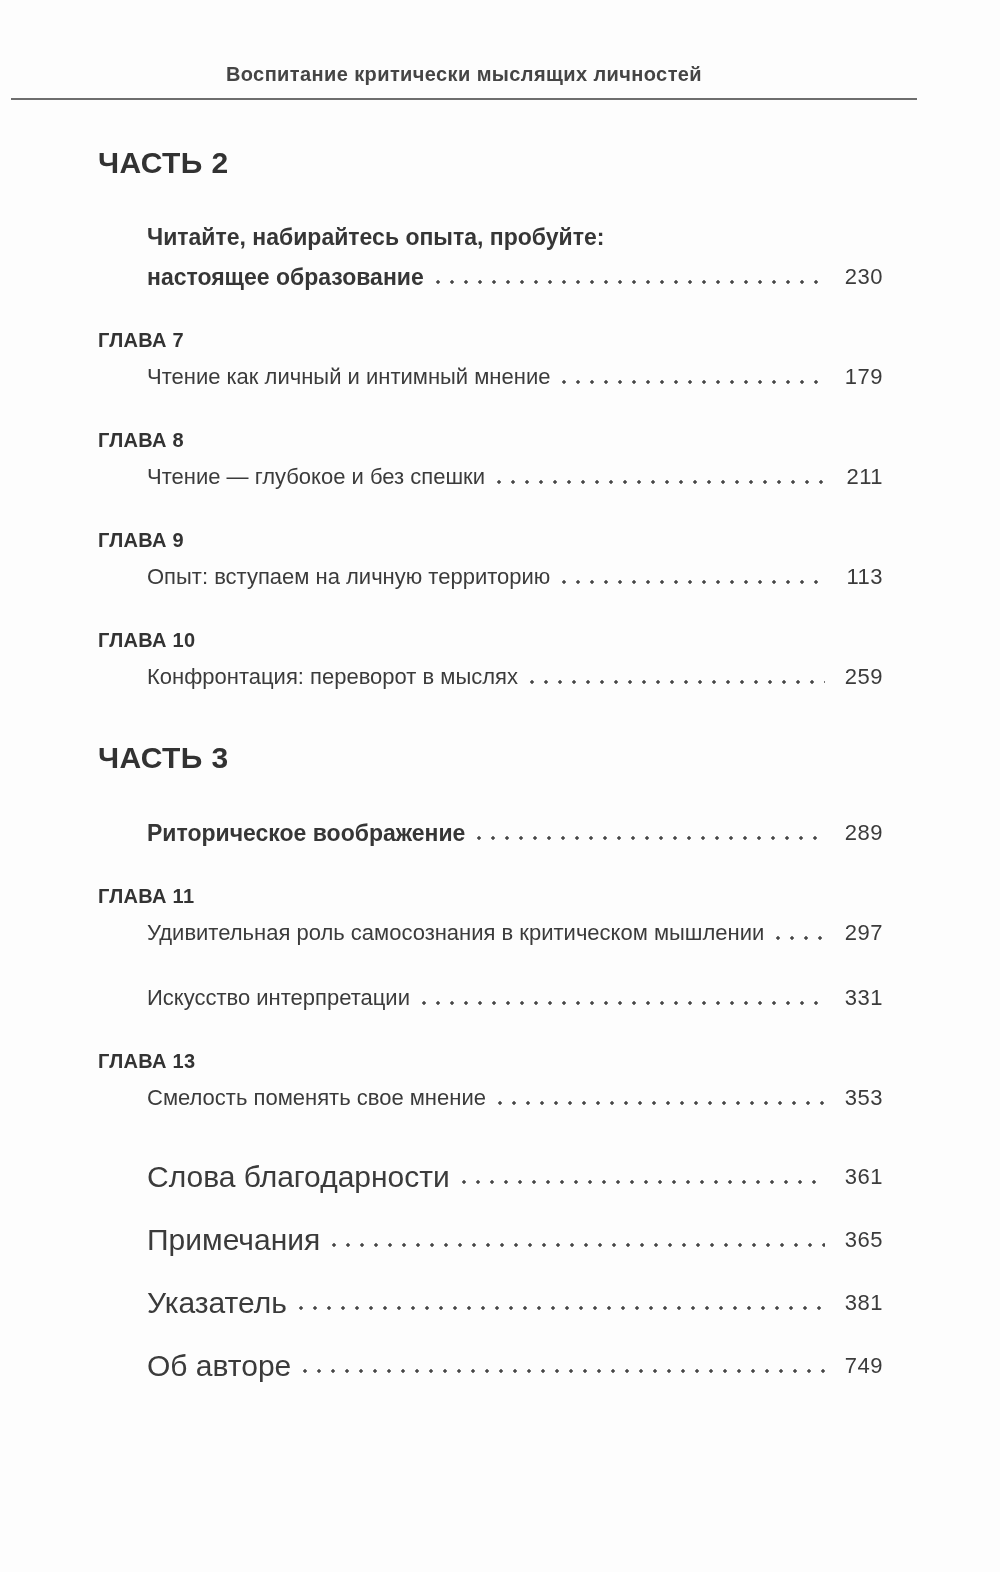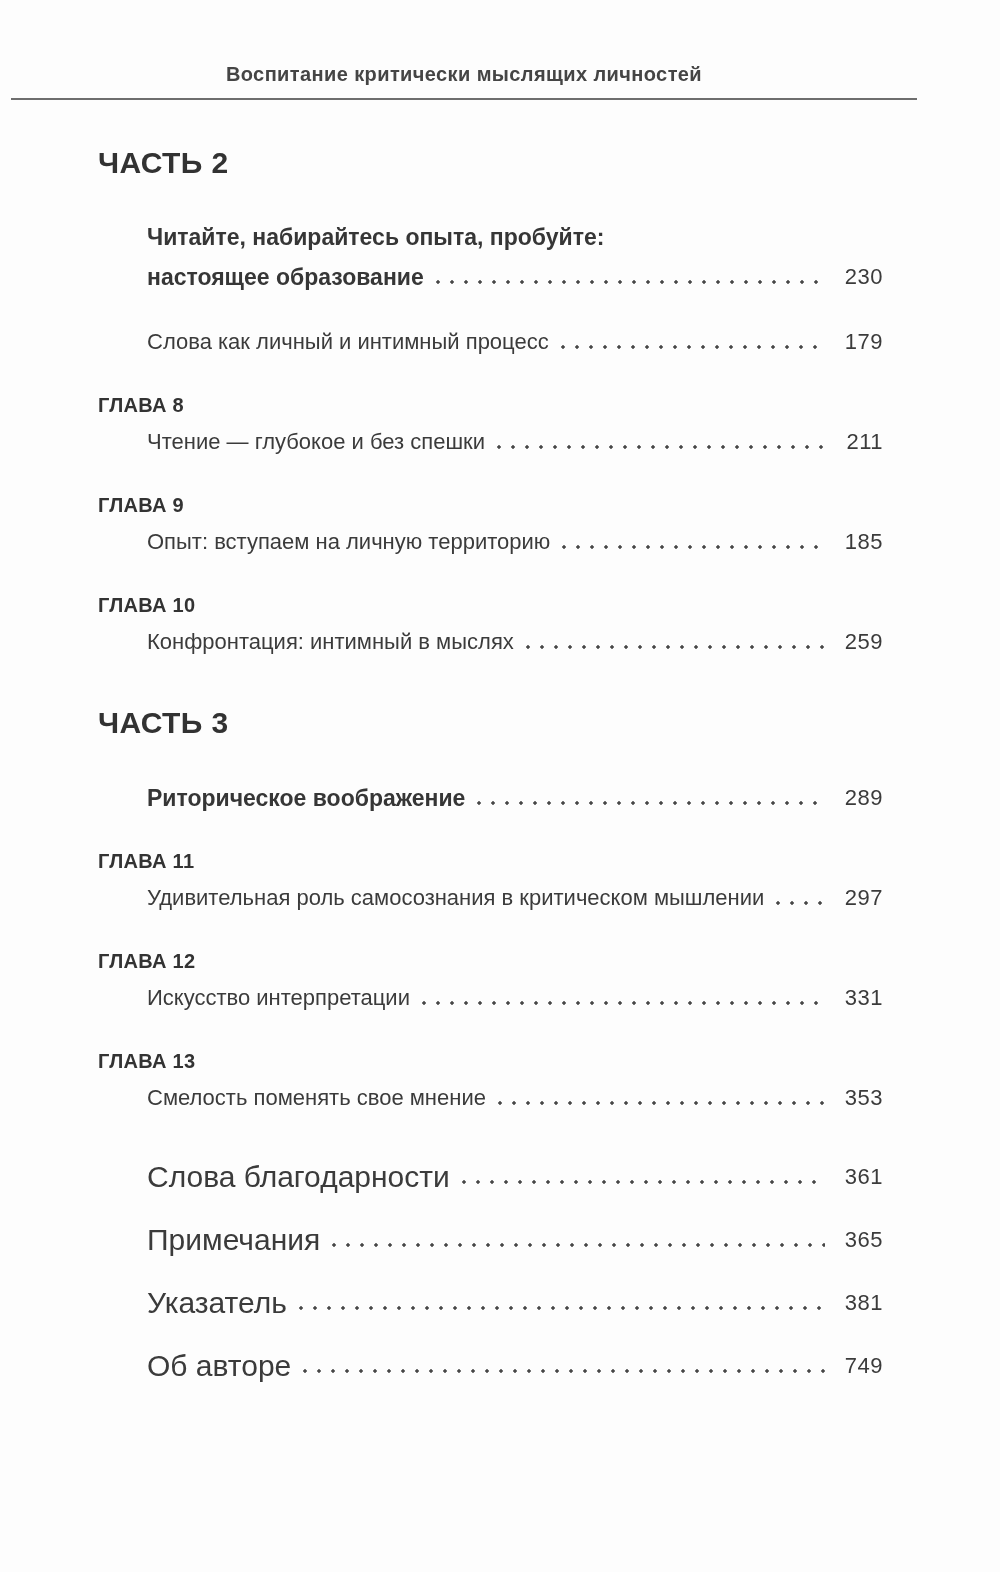--- a/index.html
+++ b/index.html
@@ -130,49 +130,50 @@
         <div class="part-line">Читайте, набирайтесь опыта, пробуйте:</div>
         <div class="row" style="margin-top:16px">
           <span class="entry-title bold">настоящее образование</span>
           <span class="leader"></span>
           <span class="page-num">230</span>
         </div>
       </div>
     </section>
 
     <section class="chapter-block">
-      <div class="row indent entry-row">
-        <span class="entry-title">Слова как личный и интимный процесс</span>
+      <h3 class="chapter-label">ГЛАВА 7</h3>
+      <div class="row indent entry-row">
+        <span class="entry-title">Чтение как личный и интимный мнение</span>
         <span class="leader"></span>
         <span class="page-num">179</span>
       </div>
     </section>
 
     <section class="chapter-block">
       <h3 class="chapter-label">ГЛАВА 8</h3>
       <div class="row indent entry-row">
         <span class="entry-title">Чтение — глубокое и без спешки</span>
         <span class="leader"></span>
         <span class="page-num">211</span>
       </div>
     </section>
 
     <section class="chapter-block">
       <h3 class="chapter-label">ГЛАВА 9</h3>
       <div class="row indent entry-row">
         <span class="entry-title">Опыт: вступаем на личную территорию</span>
         <span class="leader"></span>
-        <span class="page-num">185</span>
+        <span class="page-num">113</span>
       </div>
     </section>
 
     <section class="chapter-block">
       <h3 class="chapter-label">ГЛАВА 10</h3>
       <div class="row indent entry-row">
-        <span class="entry-title">Конфронтация: интимный в мыслях</span>
+        <span class="entry-title">Конфронтация: переворот в мыслях</span>
         <span class="leader"></span>
         <span class="page-num">259</span>
       </div>
     </section>
 
     <section class="part-block part3">
       <h2 class="part-label">ЧАСТЬ 3</h2>
       <div class="part-body">
         <div class="row" style="margin-top:15px">
           <span class="entry-title bold">Риторическое воображение</span>
@@ -185,21 +186,20 @@
     <section class="chapter-block">
       <h3 class="chapter-label">ГЛАВА 11</h3>
       <div class="row indent entry-row">
         <span class="entry-title">Удивительная роль самосознания в критическом мышлении</span>
         <span class="leader"></span>
         <span class="page-num">297</span>
       </div>
     </section>
 
     <section class="chapter-block">
-      <h3 class="chapter-label">ГЛАВА 12</h3>
       <div class="row indent entry-row">
         <span class="entry-title">Искусство интерпретации</span>
         <span class="leader"></span>
         <span class="page-num">331</span>
       </div>
     </section>
 
     <section class="chapter-block">
       <h3 class="chapter-label">ГЛАВА 13</h3>
       <div class="row indent entry-row">

